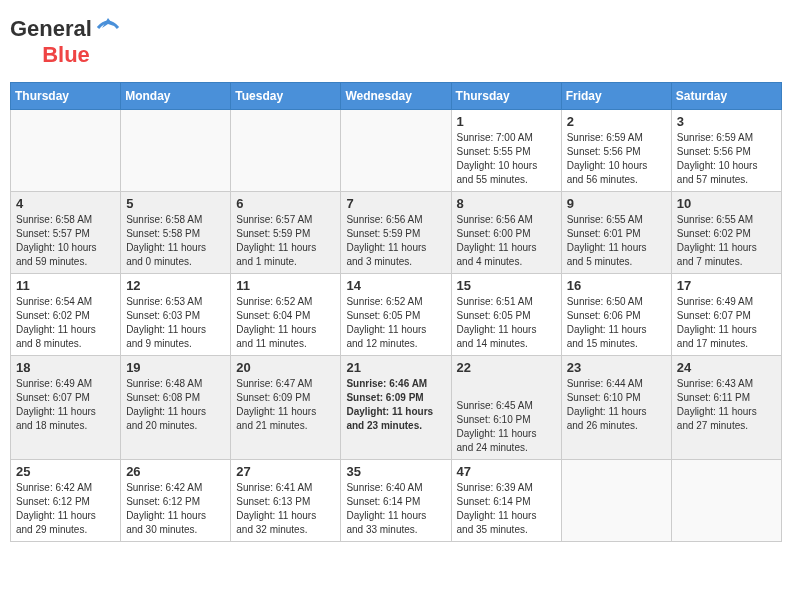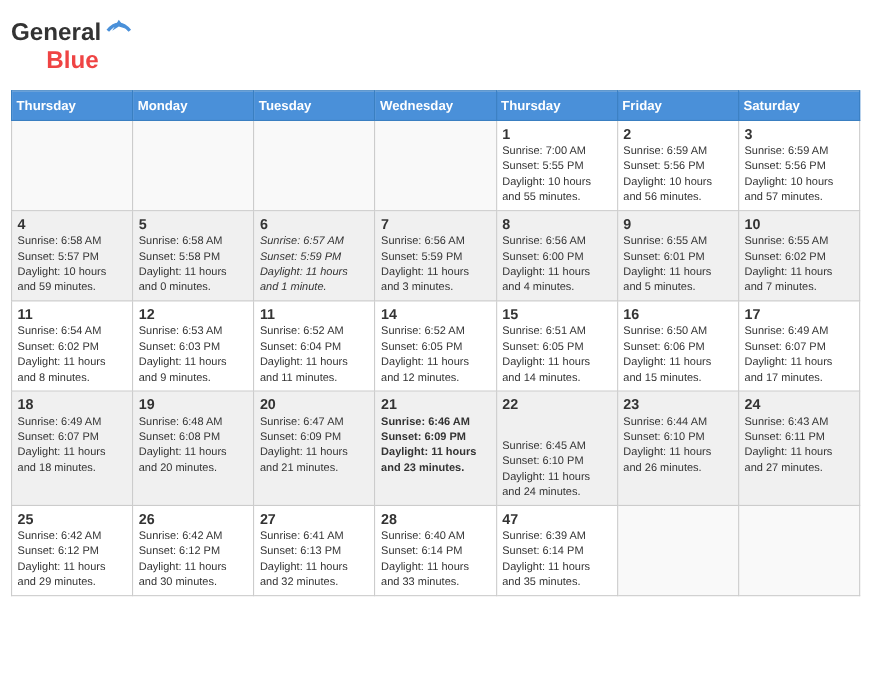--- a/index.html
+++ b/index.html
@@ -159,21 +159,21 @@
         </td>
         <td>
           <div class="day-number">5</div>
           <div class="day-info" style="white-space: pre-line;">Sunrise: 6:58 AM
 Sunset: 5:58 PM
 Daylight: 11 hours
 and 0 minutes.</div>
         </td>
         <td>
           <div class="day-number">6</div>
-          <div class="day-info" style="white-space: pre-line; font-style: italic;">Sunrise: 6:57 AM
+          <div class="day-info" style="white-space: pre-line;">Sunrise: 6:57 AM
 Sunset: 5:59 PM
 Daylight: 11 hours
 and 1 minute.</div>
         </td>
         <td>
           <div class="day-number">7</div>
           <div class="day-info" style="white-space: pre-line;">Sunrise: 6:56 AM
 Sunset: 5:59 PM
 Daylight: 11 hours
 and 3 minutes.</div>
@@ -318,21 +318,21 @@
 and 30 minutes.</div>
         </td>
         <td>
           <div class="day-number">27</div>
           <div class="day-info" style="white-space: pre-line;">Sunrise: 6:41 AM
 Sunset: 6:13 PM
 Daylight: 11 hours
 and 32 minutes.</div>
         </td>
         <td>
-          <div class="day-number">28</div>
+          <div class="day-number">35</div>
           <div class="day-info" style="white-space: pre-line;">Sunrise: 6:40 AM
 Sunset: 6:14 PM
 Daylight: 11 hours
 and 33 minutes.</div>
         </td>
         <td>
           <div class="day-number">47</div>
           <div class="day-info" style="white-space: pre-line;">Sunrise: 6:39 AM
 Sunset: 6:14 PM
 Daylight: 11 hours

